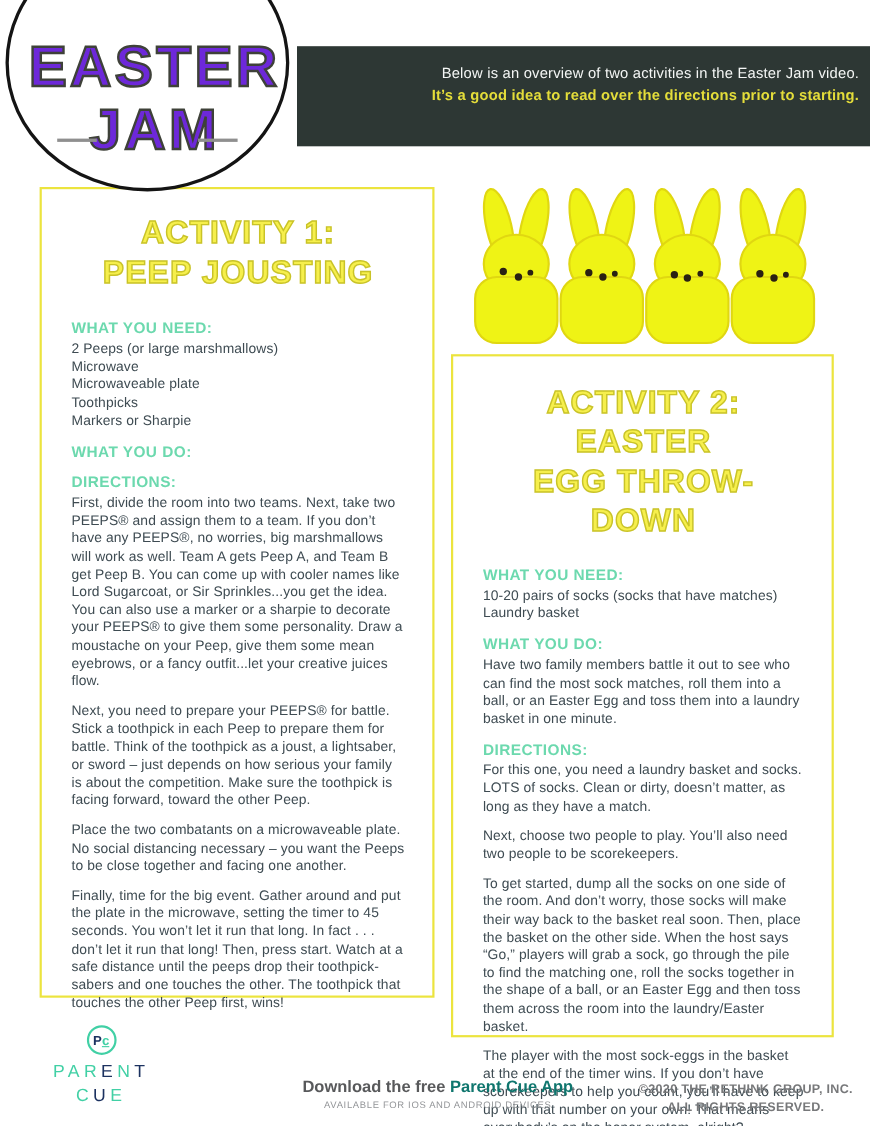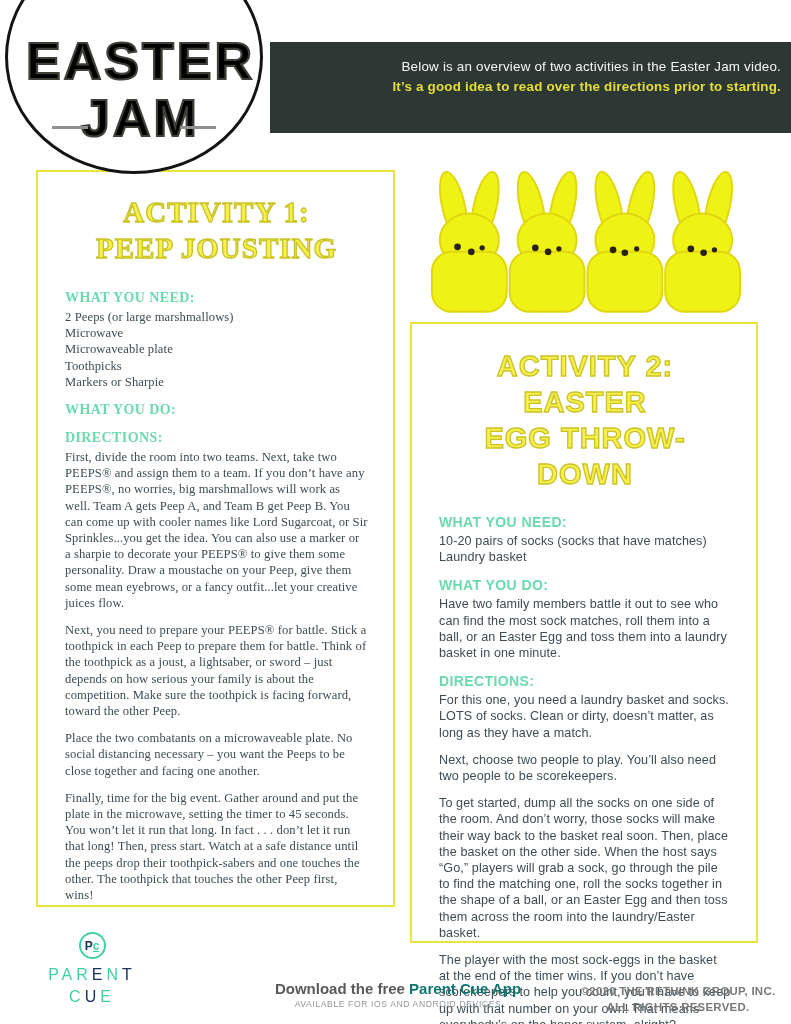--- a/index.html
+++ b/index.html
@@ -9,29 +9,29 @@
   
   .banner { position:absolute; left:270px; top:42px; width:521px; height:91px;
             background:#2d3734; z-index:1; padding:15px 10px 0 28px;text-align:right; }
   .banner-line { color:#f4f6f5; font-size:13.4px; line-height:19.5px; letter-spacing:0.2px; }
   .banner-line.accent { color:#e4dd3a; font-weight:bold; }
 
   
   .logo-circle { position:absolute; left:5px; top:-60px; width:258px; height:234px;
                  background:#fff; border:3px solid #141414; border-radius:50%; z-index:5; }
   .logo-word { position:absolute; left:0; right:0; text-align:center; font-weight:bold;
-               color:#000000; -webkit-text-stroke:2.2px #3e4139; letter-spacing:3px;padding-left:13px; }
+               color:#6d28d9; -webkit-text-stroke:2.2px #3e4139; letter-spacing:3px;padding-left:13px; }
   .logo-word.w1 { top:88px;  font-size:52px; }
   .logo-word.w2 { top:145px; font-size:52px; }
   .logo-dash { position:absolute; top:183px; width:36px; height:3px; background:#8f8f8f; }
   .logo-dash.l { left:44px; } .logo-dash.r { right:44px; }
 
   
   .act-box { position:absolute; background:#fff; border:2.5px solid #ece43e; z-index:2; }
-  .box1 { left:36px;  top:170px; width:359px; height:737px; padding:16px 25px 0 27px;font-family:Liberation Serif, serif; }
+  .box1 { left:36px;  top:170px; width:359px; height:737px; padding:16px 25px 0 27px; }
   .box2 { left:410px; top:322px; width:348px; height:621px; padding:18px 25px 0 27px; }
   .act-title { text-align:center; font-weight:bold; font-size:29px; line-height:36px;
                color:#f6ef4c; -webkit-text-stroke:1.3px #c9c328; letter-spacing:1px; margin-top:6px; }
   .sec-label { color:#6cd9ae; font-weight:bold; font-size:14px; line-height:16px;
                letter-spacing:0.4px; margin-top:12px; margin-bottom:3px; }
   .box1 .sec-label.first { margin-top:24px; }
   .box2 .sec-label.first { margin-top:22px; }
   .body-text, .need-list div { color:#3e4b52; font-size:12.6px; line-height:16.2px; letter-spacing:0.1px; }
   .para { margin-top:11px; }
   .para.first { margin-top:0; }

